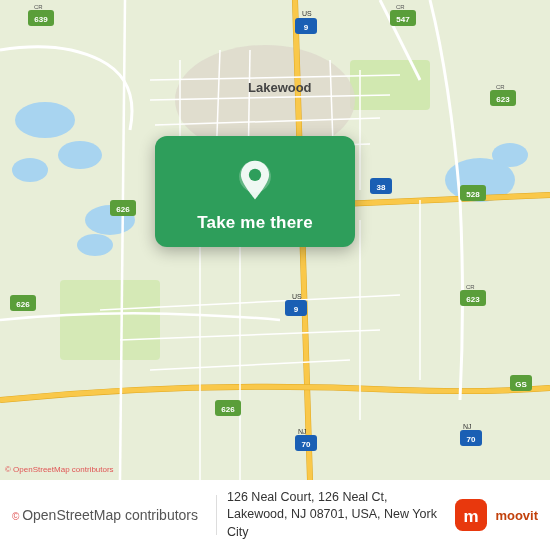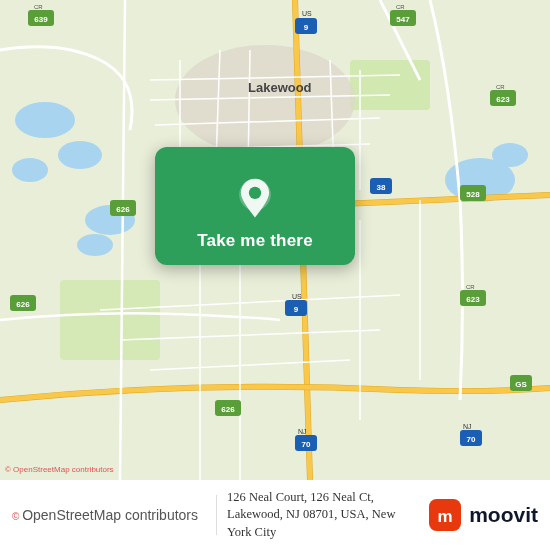--- a/index.html
+++ b/index.html
@@ -22,29 +22,29 @@
 
     
     #map-svg {
       width: 100%;
       height: 100%;
     }
 
     
     #take-me-card {
       position: absolute;
-      top: 147px;
+      top: 136px;
       left: 155px;
       width: 200px;
       background-color: #2e9e5b;
       border-radius: 12px;
       display: flex;
       flex-direction: column;
       align-items: center;
-      padding: 30px 20px 14px 20px;
+      padding: 23px 20px 14px 20px;
       box-shadow: 0 4px 16px rgba(0,0,0,0.3);
     }
 
     #location-pin {
       width: 44px;
       height: 44px;
       margin-bottom: 10px;
     }
 
     #take-me-label {
@@ -72,21 +72,20 @@
       margin-right: 8px;
       white-space: nowrap;
       flex-shrink: 0;
     }
 
     #address-text {
       font-size: 13px;
       color: #333;
       flex: 1;
       line-height: 1.4;
-      font-family: Liberation Serif, serif;
     }
 
     #moovit-logo {
       display: flex;
       align-items: center;
       flex-shrink: 0;
       margin-left: 8px;
     }
 
     #moovit-icon {
@@ -239,15 +238,15 @@
     <span style="color:#e05555;">©</span>
     <span style="font-size:14px;color:#555;"> OpenStreetMap contributors</span>
   </span>
   <span style="width:1px;height:40px;background:#ddd;margin:0 10px;flex-shrink:0;"></span>
   <span id="address-text" style="font-size:12.5px;color:#333;flex:1;line-height:1.4;">126 Neal Court, 126 Neal Ct, Lakewood, NJ 08701, USA, New York City</span>
   <div id="moovit-logo" style="display:flex;align-items:center;flex-shrink:0;margin-left:10px;">
     <svg id="moovit-icon" width="34" height="34" viewBox="0 0 34 34" xmlns="http://www.w3.org/2000/svg">
       <rect width="34" height="34" rx="8" fill="#e8380d"></rect>
       <text x="17" y="24" text-anchor="middle" style="font-size:18px;fill:#fff;font-weight:bold;font-family:Arial;">m</text>
     </svg>
-    <span style="font-size:21px;font-weight:bold;color:#0f172a;margin-left:4px;">moovit</span>
+    <span style="font-size:13px;font-weight:bold;color:#c2410c;margin-left:4px;">moovit</span>
   </div>
 </div>
 
 </body></html>

